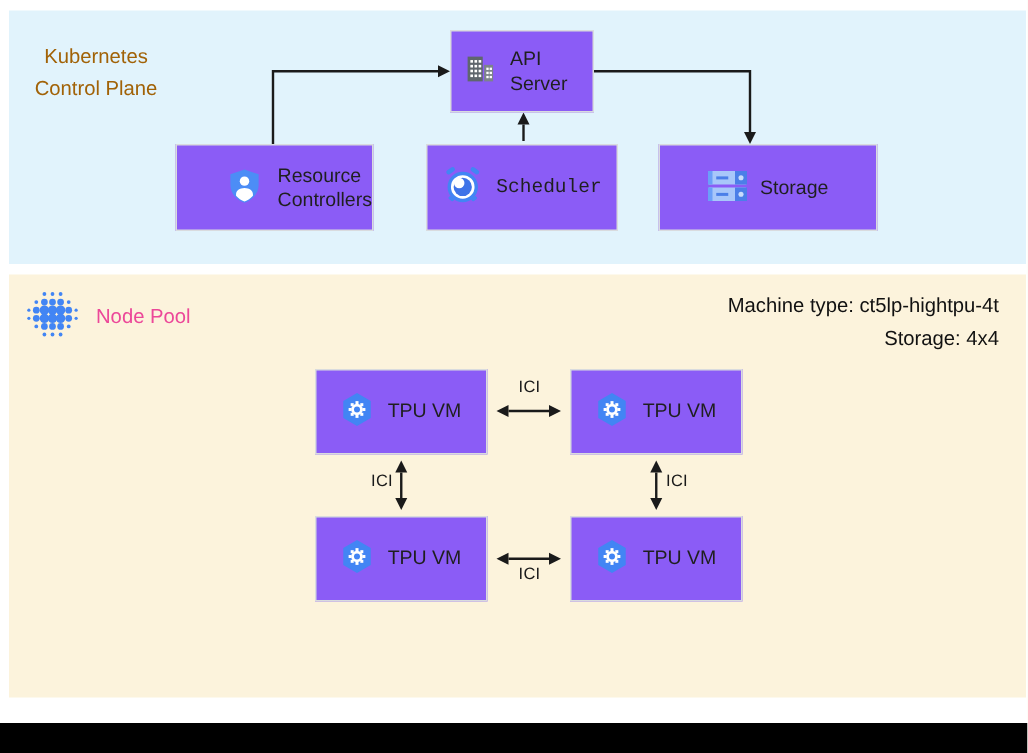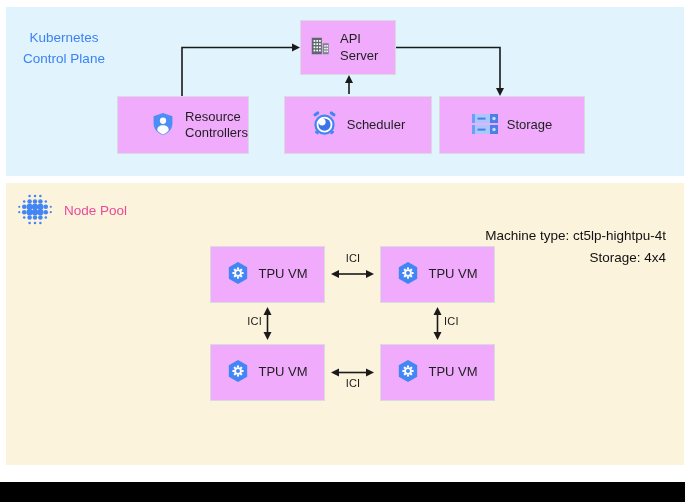--- a/index.html
+++ b/index.html
@@ -10,35 +10,35 @@
     --footer-bar:#000000;
   }
   *{margin:0;padding:0;box-sizing:border-box;}
   body{background:#fff;font-family:"Liberation Sans",sans-serif;color:#202124;}
   .stage{position:relative;width:685px;height:502px;background:#fff;overflow:hidden;}
   .panel{position:absolute;z-index:0;}
   .panel-blue{left:6px;top:7px;width:678px;height:169px;background:var(--control-plane-bg);}
   .panel-cream{left:6px;top:183px;width:678px;height:282px;background:var(--node-pool-bg);}
   .connectors{position:absolute;left:0;top:0;z-index:1;}
   .box{
-    position:absolute;z-index:2;background:#f0abfc;border:1px solid #D9DBDE;
+    position:absolute;z-index:2;background:#8b5cf6;border:1px solid #D9DBDE;
     display:flex;align-items:center;justify-content:center;gap:9px;
     font-size:13px;color:#1F1F1F;padding:0 8px;
   }
   .box-label{line-height:1.25;}
   .wrap2{max-width:80px;}
   .title-cp{
     position:absolute;left:8px;top:28px;width:112px;z-index:2;
-    text-align:center;font-size:13.5px;line-height:1.55;color:#3b82f6;
+    text-align:center;font-size:13.5px;line-height:1.55;color:#a16207;
   }
   .np-icon{position:absolute;left:17px;top:193px;z-index:2;}
   .np-title{position:absolute;left:64px;top:203px;z-index:2;font-size:13.5px;color:#ec4899;}
   .np-meta{
     position:absolute;right:19px;top:193px;z-index:2;text-align:right;
-    font-size:13.5px;line-height:1.6;color:#111;margin-top:32px;
+    font-size:13.5px;line-height:1.6;color:#111;
   }
   .ici{
     position:absolute;z-index:2;font-size:11px;color:#1a1a1a;letter-spacing:.2px;
   }
   .ici-top{left:332px;top:252px;width:42px;text-align:center;}
   .ici-bottom{left:332px;top:377px;width:42px;text-align:center;}
   .ici-left{left:234px;top:315px;width:28px;text-align:right;}
   .ici-right{left:444px;top:315px;width:28px;text-align:left;}
   .footer-bar{position:absolute;left:0;top:482px;width:685px;height:20px;background:var(--footer-bar);z-index:3;}
   svg .stroke-line{stroke:#1a1a1a;stroke-width:1.6;fill:none;}
@@ -130,21 +130,21 @@
     <span>
       <svg width="26" height="26" viewBox="0 0 24 24">
         <path d="M12 1.8 L20.7 4.8 V11.3 C20.7 16.6 17 20.6 12 22.3 C7 20.6 3.3 16.6 3.3 11.3 V4.8 Z" fill="#4C8DF6"></path>
         <circle cx="12" cy="9" r="2.9" fill="#fff"></circle>
         <path d="M12 13.2 c-3.1 0 -5.2 1.7 -5.2 3.9 v0.9 c1.4 1.6 3.2 2.9 5.2 3.6 c2 -0.7 3.8 -2 5.2 -3.6 v-0.9 c0 -2.2 -2.1 -3.9 -5.2 -3.9 z" fill="#fff"></path>
       </svg>
     </span>
     <span class="box-label wrap2">Resource Controllers</span>
   </div>
 
-  <div class="box" style="left:284px;top:96px;width:148px;height:58px;">
+  <div class="box" style="left:284px;top:96px;width:128px;height:58px;font-family:Liberation Mono, monospace;">
     <span>
       <svg width="27" height="27" viewBox="0 0 24 24">
         <rect x="2" y="2" width="5.6" height="2.8" rx="1.4" fill="var(--accent-blue)" transform="rotate(-35 4.8 3.4)"></rect>
         <rect x="16.4" y="2" width="5.6" height="2.8" rx="1.4" fill="var(--accent-blue)" transform="rotate(35 19.2 3.4)"></rect>
         <rect x="3.4" y="19" width="3.6" height="2" rx="1" fill="var(--accent-blue)" transform="rotate(35 5.2 20)"></rect>
         <rect x="17" y="19" width="3.6" height="2" rx="1" fill="var(--accent-blue)" transform="rotate(-35 18.8 20)"></rect>
         <circle cx="12" cy="13" r="8" fill="#fff" stroke="var(--accent-blue)" stroke-width="2"></circle>
         <circle cx="12" cy="13" r="5.4" fill="#3E73E8"></circle>
         <circle cx="9.9" cy="10.7" r="3.1" fill="#fff"></circle>
       </svg>

